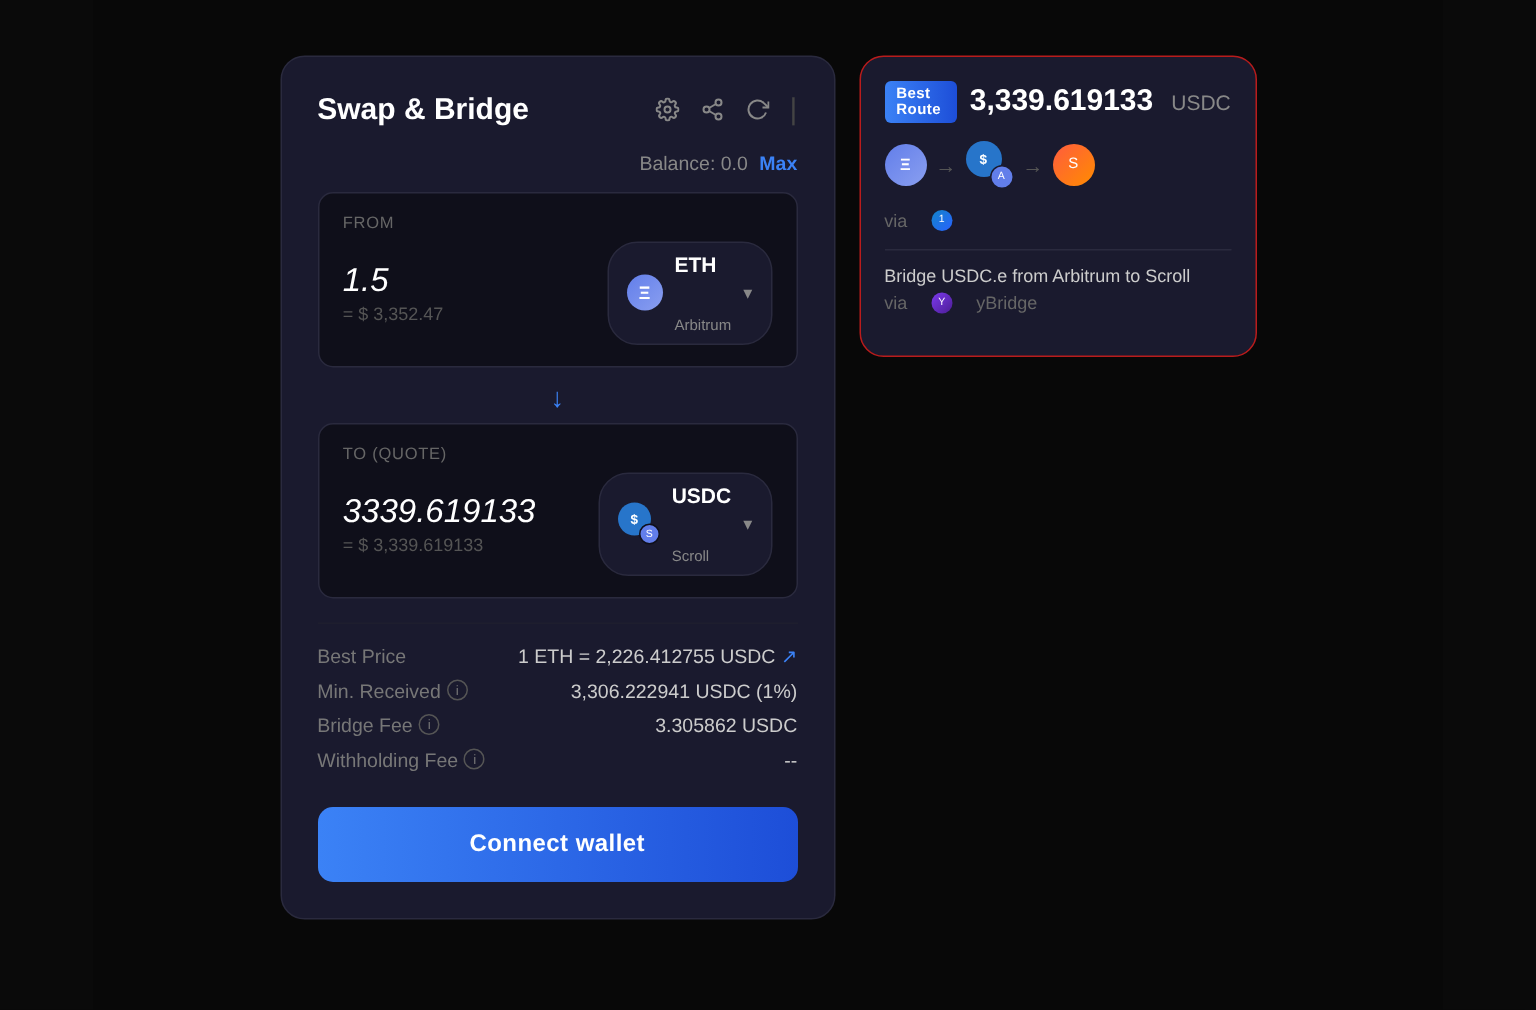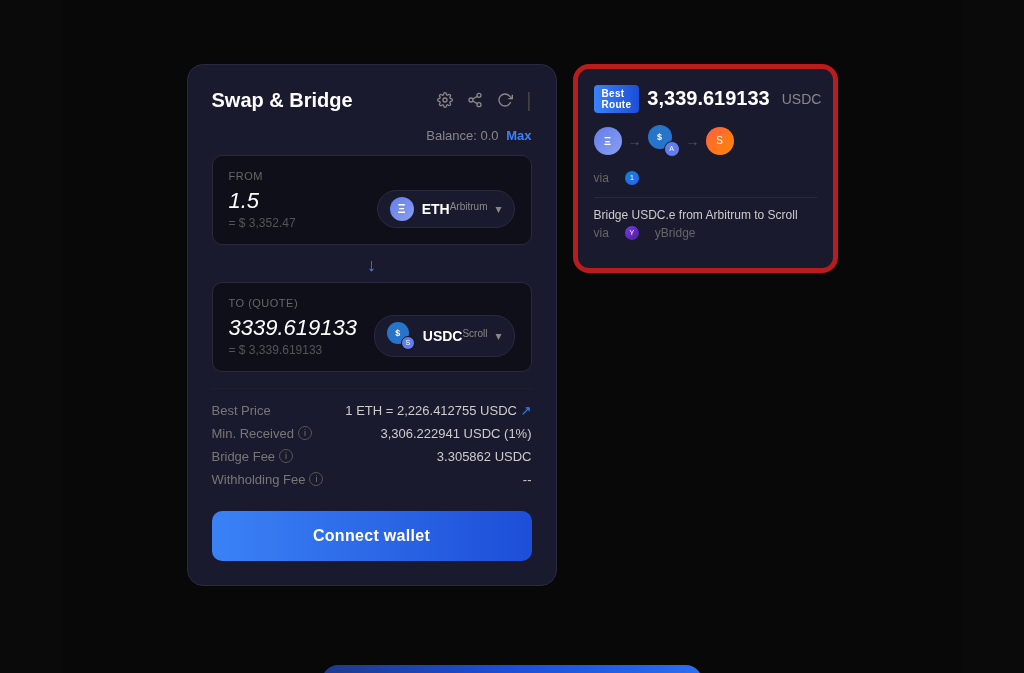--- a/index.html
+++ b/index.html
@@ -137,21 +137,22 @@
     }
 
     .eth-icon-inner {
       color: white;
       font-size: 12px;
       font-weight: bold;
     }
 
     .token-info {
       display: flex;
-      flex-direction: row;
+      flex-direction: column;
+      gap: 28px;
     }
 
     .token-name {
       color: #ffffff;
       font-weight: 600;
       font-size: 14px;
     }
 
     .token-network {
       color: #888;
@@ -269,21 +270,21 @@
       margin-top: 8px;
       letter-spacing: 0.3px;
     }
 
     
     .route-card {
       background: #1a1a2e;
       border-radius: 16px;
       padding: 16px;
       width: 265px;
-      border: 5px solid #b91c1c;
+      border: 1px solid #b91c1c;
     }
 
     .route-header {
       display: flex;
       align-items: center;
       gap: 8px;
       margin-bottom: 12px;
     }
 
     .best-route-badge {

